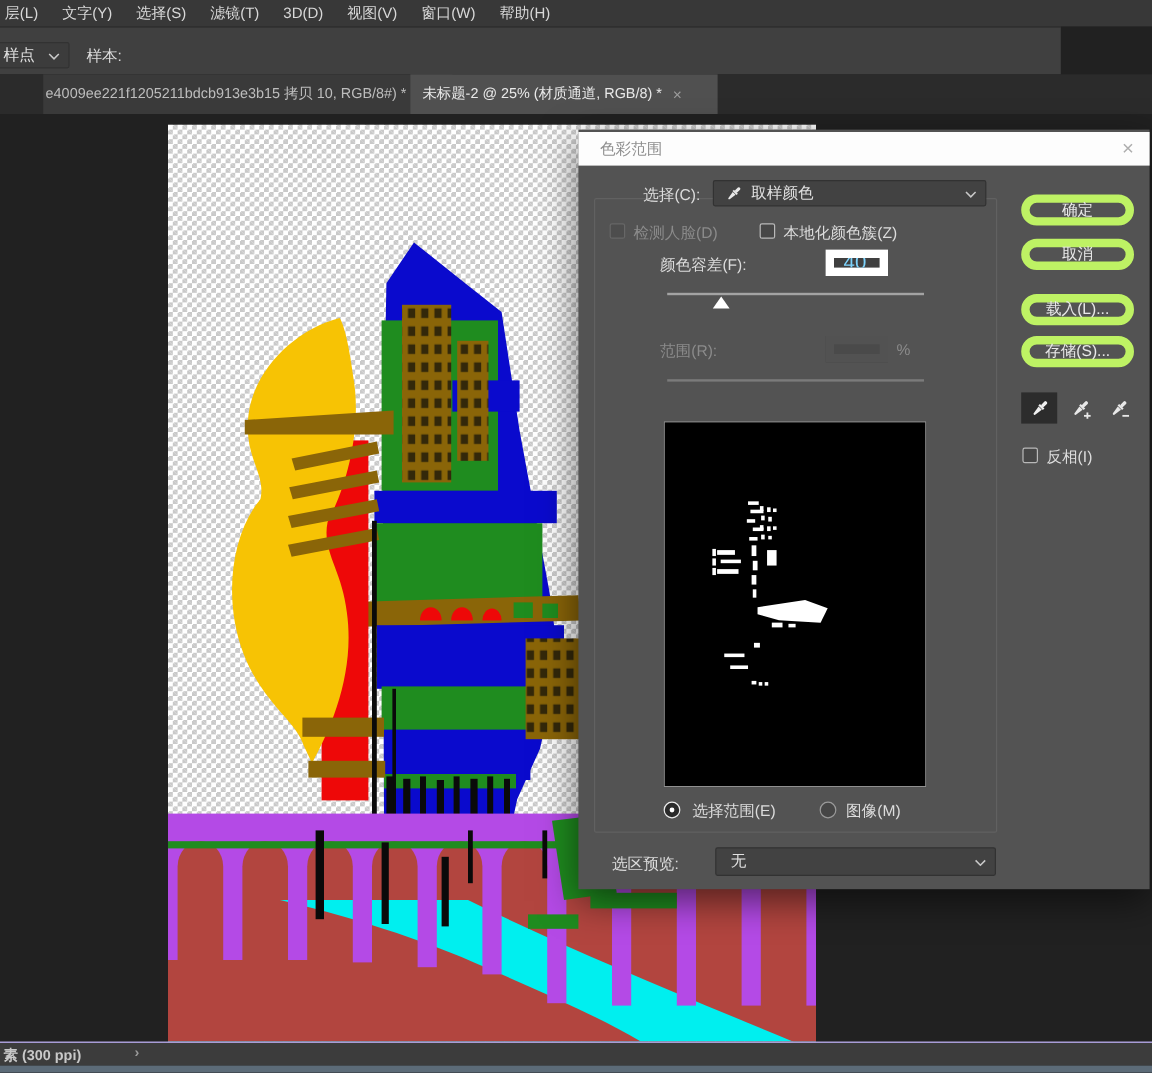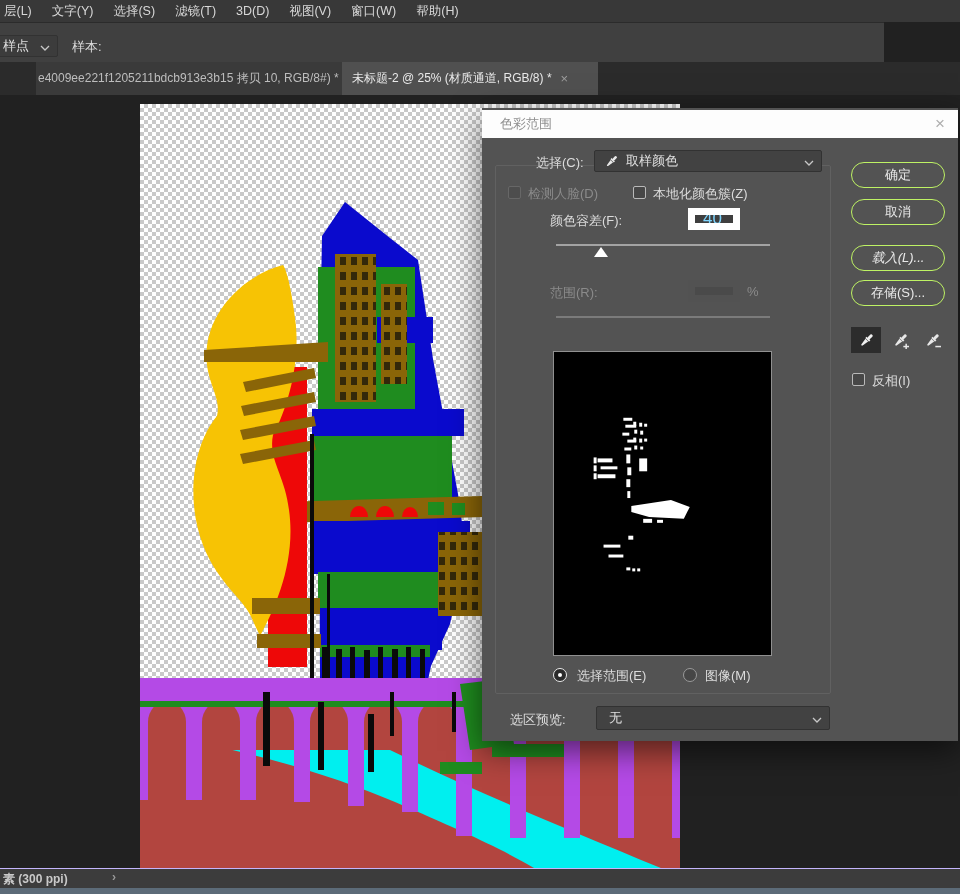--- a/index.html
+++ b/index.html
@@ -27,21 +27,21 @@
      background-image:linear-gradient(45deg,#c9c9c9 25%,transparent 25%,transparent 75%,#c9c9c9 75%),
                       linear-gradient(45deg,#c9c9c9 25%,#ffffff 25%,#ffffff 75%,#c9c9c9 75%);
      background-position:0 0,4px 4px;background-size:8px 8px;}
   
   #dialog{left:482px;top:108px;width:476px;height:633px;background:#535353;z-index:40;
           box-shadow:0 10px 30px rgba(0,0,0,.55);}
   #dlg-titlebar{position:absolute;left:0;top:2px;width:476px;height:28px;background:#fdfdfd;}
   #dlg-title{position:absolute;left:18px;top:0;line-height:28px;font-size:13px;color:#8f8f8f;}
   #dlg-close{position:absolute;right:13px;top:0;line-height:28px;font-size:17px;color:#aeaeae;}
   #dlg-frame{position:absolute;left:13px;top:57px;width:336px;height:529px;border:1px solid #616161;border-radius:2px;box-sizing:border-box;}
-  .pill{position:absolute;left:369px;width:94px;height:26px;border:1px solid #bef264;border-radius:13px;
+  .pill{position:absolute;left:369px;width:94px;height:26px;border:7px solid #bef264;border-radius:13px;
         color:#e9e9e9;font-size:13px;display:flex;align-items:center;justify-content:center;background:transparent;box-sizing:border-box;}
   .cb{position:absolute;width:13px;height:13px;border:1px solid #b9b9b9;background:#474747;border-radius:2px;box-sizing:border-box;}
   .cb.disabled{border-color:#676767;background:#4d4d4d;}
   .radio{position:absolute;width:14px;height:14px;border-radius:50%;box-sizing:border-box;}
   .radio.sel{border:1px solid #ececec;background:#2a2a2a;}
   .radio.sel::after{content:"";position:absolute;left:4px;top:4px;width:4px;height:4px;border-radius:50%;background:#fff;}
   .radio.un{border:1px solid #9a9a9a;background:#464646;}
   .track{position:absolute;height:2px;background:#a3a3a3;}
   .track.off{background:#7b7b7b;}
   .thumb{position:absolute;width:0;height:0;border-left:7px solid transparent;border-right:7px solid transparent;border-bottom:10px solid #ffffff;}
@@ -290,21 +290,21 @@
         </svg>
     </span>
   </div>
 
   <div class="pill" style="top:54px;">
       <span>确定</span>
     </div>
   <div class="pill" style="top:91px;">
       <span>取消</span>
     </div>
-  <div class="pill" style="top:137px;font-style:italic;">
+  <div class="pill" style="top:137px;">
       <span>载入(L)...</span>
     </div>
   <div class="pill" style="top:172px;">
       <span>存储(S)...</span>
     </div>
 
   <div class="dtile sel" style="left:369px;top:219px;">
     <svg width="17" height="17" viewBox="0 0 18 18">
         <g transform="rotate(45 9 9)" fill="#f0f0f0">
           <rect x="7.5" y="0.5" width="3" height="6" rx="1.2"></rect>

